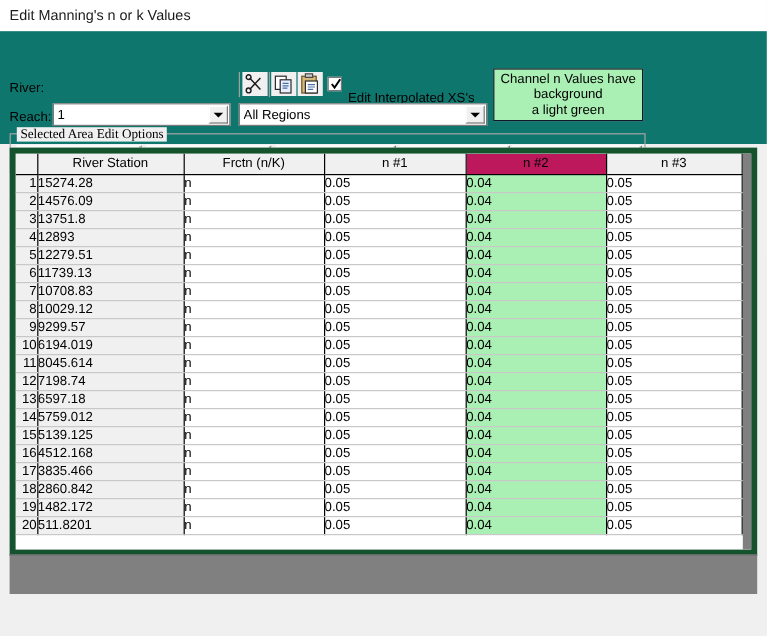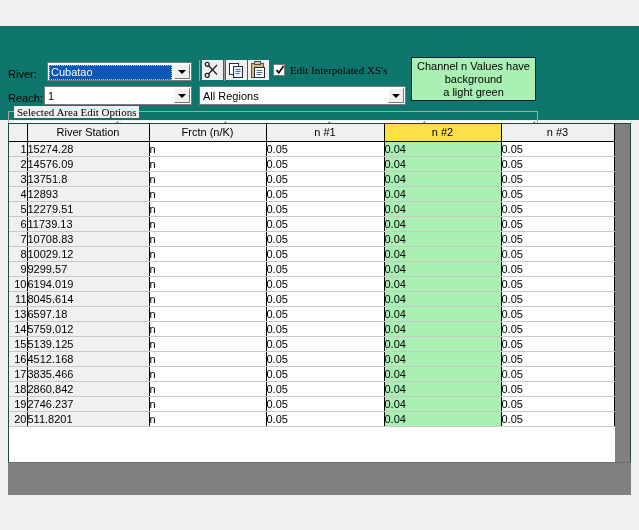--- a/index.html
+++ b/index.html
@@ -171,21 +171,21 @@
     padding: 0;
   }
   .btn span { display: block; line-height: 1; }
 
   
   .tablewrap {
     position: absolute;
     left: 8px; top: 123px;
     width: 623px; height: 340px;
     box-sizing: border-box;
-    border: 1px solid #14532d;
+    border: 5px solid #14532d;
     background: #ffffff;
     overflow: hidden;
   }
   table.grid {
     border-collapse: collapse;
     table-layout: fixed;
     width: 605px;
     font-size: 11px;
   }
   table.grid th, table.grid td {
@@ -198,21 +198,21 @@
     white-space: nowrap;
     box-sizing: border-box;
   }
   table.grid thead th {
     background: #f0f0f0;
     border-bottom: 1px solid #000000;
     text-align: center;
     height: 17px;
     font-size: 11px;
   }
-  table.grid th.greenhdr { background: #fde047; }
+  table.grid th.greenhdr { background: #be185d; }
   .c-num   { width: 18px;  }
   .c-sta   { width: 122px; }
   .c-frc   { width: 117px; }
   .c-n1    { width: 118px; }
   .c-n2    { width: 117px; }
   .c-n3    { width: 113px; border-right: 1px solid #000000; }
 
   td.rownum {
     background: #f0f0f0;
     text-align: right;
@@ -259,30 +259,27 @@
     left: 0; top: 495px;
     width: 639px; height: 35px;
     background: #f0f0f0;
   }
 </style>
 </head>
 <body>
 
 <div class="window">
 
+  <div class="titlebar">
+    <div class="titlebar-text">Edit Manning's n or k Values</div>
+  </div>
 
   <div class="toparea">
 
     <div class="lbl" style="left:8px; top:42px;">River:</div>
-    <div class="combo selected" style="left:47px; top:36px; width:145px;">
-      <div class="combo-text">Cubatao</div>
-      <div class="combo-btn">
-          <i></i>
-        </div>
-    </div>
 
     <div class="tbsep" style="left:199px; top:34px; height:21px;"></div>
 
     <div class="iconbtn" style="left:202px; top:34px;">
       <svg width="21" height="20" viewBox="0 0 21 20">
         <g stroke="#1a1a1a" stroke-width="1.2" fill="none">
           <line x1="6" y1="14.5" x2="15" y2="5"></line>
           <line x1="6" y1="5" x2="15" y2="14.5"></line>
           <circle cx="5.2" cy="15.4" r="2"></circle>
           <circle cx="5.2" cy="4.3" r="2"></circle>
@@ -315,21 +312,21 @@
           <line x1="8.5" y1="14.5" x2="13" y2="14.5"></line>
         </g>
       </svg>
     </div>
 
     <div class="cbox" style="left:273px; top:38px;">
       <svg class="tick" viewBox="0 0 10 12">
         <polyline points="1.5,6 3.8,9 8.5,2" fill="none" stroke="#000000" stroke-width="1.6"></polyline>
       </svg>
     </div>
-    <div class="lbl" style="left:290px; top:38px;font-family:Liberation Serif, serif;">Edit Interpolated XS's</div>
+    <div class="lbl" style="left:290px; top:50px;">Edit Interpolated XS's</div>
 
     <div class="greennote" style="left:411px; top:31px; width:125px; height:44px;">
       <div>Channel n Values have</div>
       <div>background</div>
       <div>a light green</div>
     </div>
 
     <div class="lbl" style="left:8px; top:66px;">Reach:</div>
     <div class="combo" style="left:44px; top:60px; width:148px;">
       <div class="combo-text">1</div>
@@ -460,20 +457,28 @@
           </tr>
           <tr>
             <td class="rownum c-num">11</td>
             <td class="station c-sta">8045.614</td>
             <td class="val c-frc">n</td>
             <td class="val c-n1">0.05</td>
             <td class="val green c-n2">0.04</td>
             <td class="val lastcol c-n3">0.05</td>
           </tr>
           <tr>
+            <td class="rownum c-num">12</td>
+            <td class="station c-sta">7198.74</td>
+            <td class="val c-frc">n</td>
+            <td class="val c-n1">0.05</td>
+            <td class="val green c-n2">0.04</td>
+            <td class="val lastcol c-n3">0.05</td>
+          </tr>
+          <tr>
             <td class="rownum c-num">13</td>
             <td class="station c-sta">6597.18</td>
             <td class="val c-frc">n</td>
             <td class="val c-n1">0.05</td>
             <td class="val green c-n2">0.04</td>
             <td class="val lastcol c-n3">0.05</td>
           </tr>
           <tr>
             <td class="rownum c-num">14</td>
             <td class="station c-sta">5759.012</td>
@@ -509,21 +514,21 @@
           <tr>
             <td class="rownum c-num">18</td>
             <td class="station c-sta">2860.842</td>
             <td class="val c-frc">n</td>
             <td class="val c-n1">0.05</td>
             <td class="val green c-n2">0.04</td>
             <td class="val lastcol c-n3">0.05</td>
           </tr>
           <tr>
             <td class="rownum c-num">19</td>
-            <td class="station c-sta">2746.237</td>
+            <td class="station c-sta">1482.172</td>
             <td class="val c-frc">n</td>
             <td class="val c-n1">0.05</td>
             <td class="val green c-n2">0.04</td>
             <td class="val lastcol c-n3">0.05</td>
           </tr>
           <tr>
             <td class="rownum c-num">20</td>
             <td class="station c-sta">511.8201</td>
             <td class="val c-frc">n</td>
             <td class="val c-n1">0.05</td>

